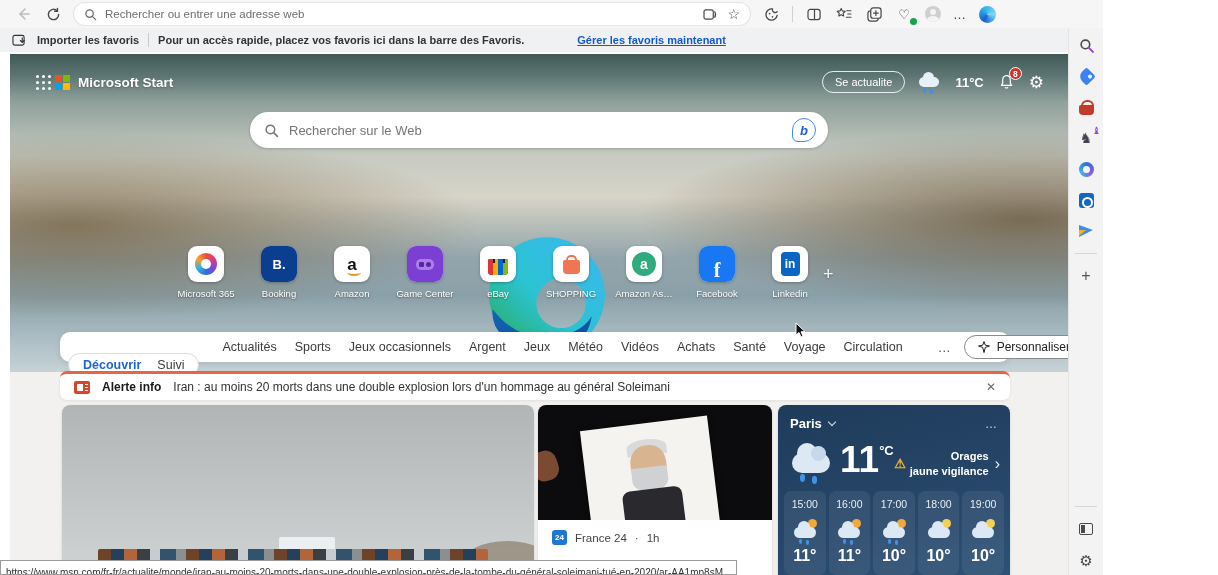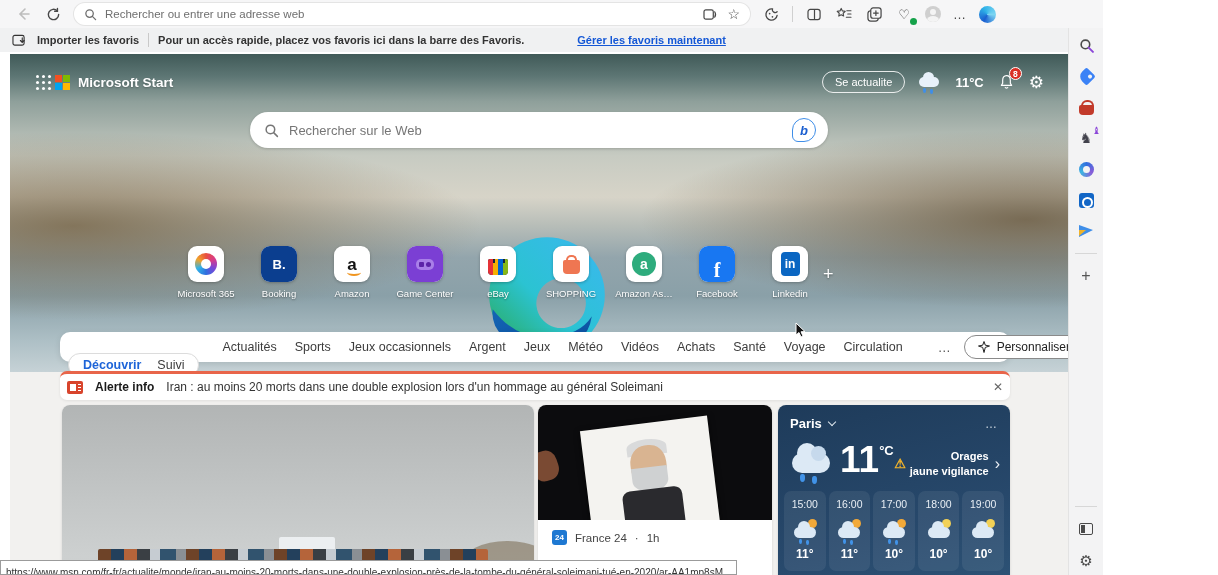--- a/index.html
+++ b/index.html
@@ -150,21 +150,21 @@
   .tab { font-size:12.5px; color:#3c3c3c; margin:0 9px; white-space:nowrap; }
   .tab-active { color:#1d64d8; font-weight:bold; font-size:12.5px; }
   .nav-more { margin:0 12px 0 26px; color:#555; letter-spacing:1px; font-size:13px; }
   .personalize { display:flex; align-items:center; gap:7px; border:1px solid #8a8a8a; border-radius:14px;
     padding:4px 13px; font-size:12px; color:#222; background:#fff; margin-left:auto;
     font-family:"Liberation Sans",sans-serif; }
 
   
   #alertbar { left:50px; top:317px; width:950px; height:29px; background:#fff; border-radius:7px;
     border-top:3px solid #e8654a; box-shadow:0 1px 3px rgba(0,0,0,.08); display:flex; align-items:center;
-    padding:0 7px; gap:12px; z-index:5; }
+    padding:0 14px; gap:12px; z-index:5; }
   .alert-ic { width:16px; height:13px; background:#d8442c; border-radius:2px; position:relative; }
   .alert-ic:before { content:""; position:absolute; left:3px; top:3px; width:6px; height:7px; background:#fff; }
   .alert-ic:after { content:""; position:absolute; right:2px; top:3px; width:3px; height:7px;
     background:repeating-linear-gradient(#fff 0 1px, #d8442c 1px 3px); }
   .alert-label { font-size:12px; font-weight:bold; color:#1a1a1a; }
   .alert-msg { font-size:12px; color:#333; }
   .alert-close { margin-left:auto; color:#666; font-size:12px; }
 
   
   .card { position:absolute; top:351px; height:210px; border-radius:8px; overflow:hidden; z-index:4;
@@ -212,21 +212,21 @@
   .bigtemp { font-size:37px; font-weight:bold; line-height:1; margin-left:10px; }
   .bigunit { font-size:13px; font-weight:bold; margin-top:2px; }
   .wx-alert { margin-left:auto; text-align:right; font-size:11px; font-weight:bold; line-height:1.35;
     display:flex; align-items:center; gap:4px; padding-top:8px; }
   .warn { color:#f2b32a; font-size:13px; }
   .chev-r { color:#e8eef4; font-size:16px; font-weight:normal; margin-left:2px; }
   .wx-hours { display:flex; gap:3px; padding:12px 6px 0; }
   .wcol { flex:1; background:rgba(255,255,255,.07); border-radius:7px; display:flex; flex-direction:column;
     align-items:center; padding:7px 0 10px; gap:9px; }
   .wtime { font-size:10.5px; color:#e8eef4; }
-  .wtemp { font-size:12px; font-weight:bold; }
+  .wtemp { font-size:16px; font-weight:bold; }
   .wicon { position:relative; width:22px; height:11px; background:#dce9f5; border-radius:8px; margin-top:8px; }
   .wicon:before { content:""; position:absolute; left:4px; top:-6px; width:12px; height:12px; background:#dce9f5; border-radius:50%; }
   .wicon .sun { position:absolute; right:-1px; top:-8px; width:9px; height:9px; background:#f2a32a; border-radius:50%; z-index:-1; }
   .wicon .moon { position:absolute; right:-1px; top:-8px; width:9px; height:9px; background:#f2ce4a; border-radius:50%; z-index:-1; }
   .wicon .d1,.wicon .d2 { position:absolute; width:3px; height:5px; background:#4193e8; border-radius:50% 50% 60% 60%; top:12px; }
   .wicon .d1 { left:5px; } .wicon .d2 { left:12px; top:13px; }
 
   
   #status-tip { left:0; top:560px; width:737px; height:15px; background:#fff; border:1px solid #9b9b9b;
     font-size:10px; color:#333; padding:6px 5px; white-space:nowrap; overflow:hidden; z-index:10; }

